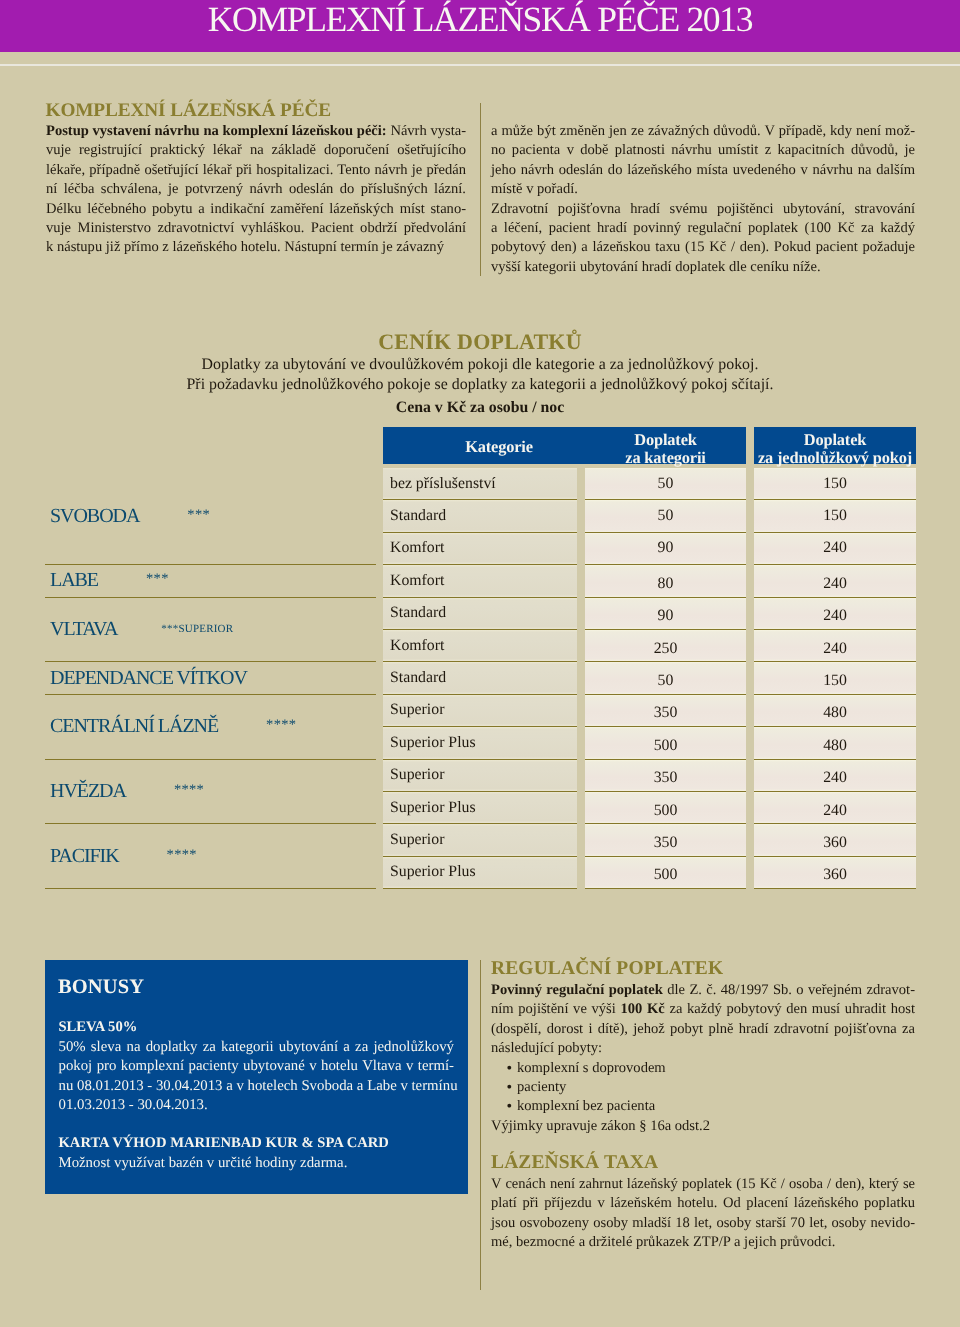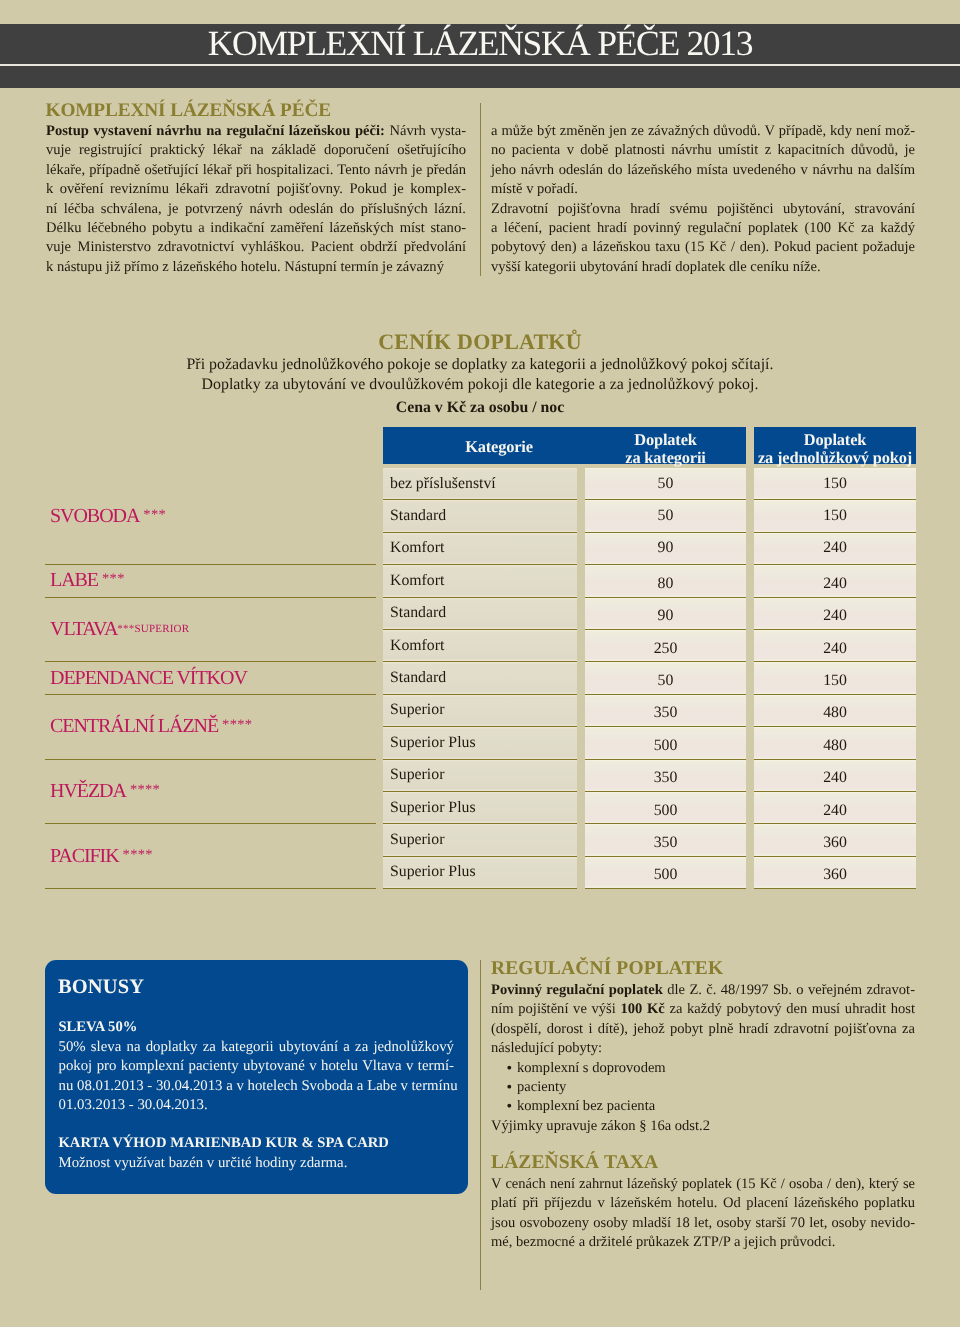--- a/index.html
+++ b/index.html
@@ -8,21 +8,21 @@
   body {
     background:#d1caa9;
     font-family:"Liberation Serif", serif;
     color:#20190f;
     position:relative;
     overflow:hidden;
     -webkit-font-smoothing:antialiased;
     text-rendering:geometricPrecision;
   }
   
-  #banner { position:absolute; left:0; top:0; width:960px; height:64px; background:#404040;margin-top:24px; }
+  #banner { position:absolute; left:0; top:0; width:960px; height:52px; background:#a21caf; }
   #banner-title {
     position:absolute; left:0; top:0.5px; width:960px;
     text-align:center; color:#f7f6f0; font-size:35.5px;
     line-height:36px; white-space:nowrap; letter-spacing:-1.3px;
   }
   #banner-rule { position:absolute; left:0; top:64px; width:960px; height:2px; background:#e9e7dd; }
 
   
   #intro-heading {
     position:absolute; left:45.5px; top:99.5px; width:440px;
@@ -60,43 +60,43 @@
   .c-cat   { left:338px; width:232px; }
   .c-p1    { left:540px; width:161px; }
   .c-p2    { left:709px; width:162px; }
   .tbody { position:relative; }
   .col { position:absolute; top:4px; }
   .col-hotel { left:0px;   width:331px; }
   .col-cat   { left:338px; width:194px; }
   .col-p1    { left:540px; width:161px; }
   .col-p2    { left:709px; width:162px; }
   .hcell {
-    color:#be185d; font-size:20px; line-height:21px; letter-spacing:-1.05px;
+    color:#0c4a6e; font-size:20px; line-height:21px; letter-spacing:-1.05px;
     display:flex; align-items:center; padding-left:5px;
-    border-bottom:1.5px solid #857729; position:relative;
+    border-bottom:1.5px solid #857729; position:relative;gap:44px;
   }
   .hcell.span1 { height:32.4px; }
   .hcell.span2 { height:64.8px; }
   .hcell.span3 { height:97.2px; }
   .hsup { font-size:11px; vertical-align:0.34em; letter-spacing:0.2px; line-height:1; }
   .hstars { letter-spacing:0.3px; margin-left:4px; font-size:14.5px; position:relative; top:-1px; }
   .ccell {
     height:32.4px; background:linear-gradient(180deg,#ece8d2 0%,#e2decb 7%,#e1ddcb 30%,#dfdac7 92%,#e8e4d0 100%); color:#20190f;
     font-size:15.8px; display:flex; align-items:center; padding-left:7px;
     border-bottom:1.4px solid #857729;
   }
   .pcell {
     height:32.4px; background:linear-gradient(180deg,#f6f4e2 0%,#efecdd 6%,#eeeade 22%,#eee5dd 55%,#efe7df 92%,#f3f0e0 100%); color:#20190f;
     font-size:15.8px; display:flex; align-items:center; justify-content:center;
     border-bottom:1.4px solid #857729;
   }
   
   #bonus {
     position:absolute; left:45px; top:960px; width:423px; height:234px;
-    background:#02498f; color:#f5f4ee; padding:0 22px;border-radius:11px;
+    background:#02498f; color:#f5f4ee; padding:0 22px;
   }
   #bonus-title { position:absolute; left:13px; top:15px; font-size:20.5px; font-weight:bold; line-height:24px; letter-spacing:0.1px; }
   .bsub { font-size:14.6px; font-weight:bold; line-height:19.4px; }
   .btxt { font-size:14.8px; line-height:19.4px; text-align:justify; }
   #bonus-sleva-t { position:absolute; left:13.5px; top:58px; }
   #bonus-sleva-x { position:absolute; left:13.5px; top:78px; width:395.5px; }
   #bonus-karta-t { position:absolute; left:13.5px; top:174px; }
   #bonus-karta-x { position:absolute; left:13.5px; top:194px; width:398px; text-align:left; }
 
   
@@ -115,44 +115,43 @@
 <body>
 
 <div id="banner">
   <div id="banner-title">KOMPLEXNÍ LÁZEŇSKÁ PÉČE 2013</div>
 </div>
 <div id="banner-rule"></div>
 
 <div id="intro-heading">KOMPLEXNÍ LÁZEŇSKÁ PÉČE</div>
 <div class="vrule" id="intro-rule"></div>
 <div class="col-text" id="intro-left">
-    <div class="jl"><b class="lead">Postup vystavení návrhu na regulační lázeňskou péči:</b> Návrh vysta-</div>
+    <div class="jl"><b class="lead">Postup vystavení návrhu na komplexní lázeňskou péči:</b> Návrh vysta-</div>
     <div class="jl">vuje registrující praktický lékař na základě doporučení ošetřujícího</div>
     <div class="jl">lékaře, případně ošetřující lékař při hospitalizaci. Tento návrh je předán</div>
-    <div class="jl">k ověření reviznímu lékaři zdravotní pojišťovny. Pokud je komplex-</div>
     <div class="jl">ní léčba schválena, je potvrzený návrh odeslán do příslušných lázní.</div>
     <div class="jl">Délku léčebného pobytu a indikační zaměření lázeňských míst stano-</div>
     <div class="jl">vuje Ministerstvo zdravotnictví vyhláškou. Pacient obdrží předvolání</div>
     <div class="jl jl-last">k nástupu již přímo z lázeňského hotelu. Nástupní termín je závazný</div>
   </div>
 <div class="col-text" id="intro-right">
     <div class="jl">a může být změněn jen ze závažných důvodů. V případě, kdy není mož-</div>
     <div class="jl">no pacienta v době platnosti návrhu umístit z kapacitních důvodů, je</div>
     <div class="jl">jeho návrh odeslán do lázeňského místa uvedeného v návrhu na dalším</div>
     <div class="jl jl-last">místě v pořadí.</div>
     <div class="jl">Zdravotní pojišťovna hradí svému pojištěnci ubytování, stravování</div>
     <div class="jl">a léčení, pacient hradí povinný regulační poplatek (100 Kč za každý</div>
     <div class="jl">pobytový den) a lázeňskou taxu (15 Kč / den). Pokud pacient požaduje</div>
     <div class="jl jl-last">vyšší kategorii ubytování hradí doplatek dle ceníku níže.</div>
   </div>
 
 <div id="pl">
   <div id="pl-title">CENÍK DOPLATKŮ</div>
+  <div id="pl-sub" class="plsub">Doplatky za ubytování ve dvoulůžkovém pokoji dle kategorie a za jednolůžkový pokoj.</div>
   <div id="pl-sub2" class="plsub">Při požadavku jednolůžkového pokoje se doplatky za kategorii a jednolůžkový pokoj sčítají.</div>
-  <div id="pl-sub" class="plsub">Doplatky za ubytování ve dvoulůžkovém pokoji dle kategorie a za jednolůžkový pokoj.</div>
   <div id="pl-note">Cena v Kč za osobu / noc</div>
 </div>
 
 <div id="tbl">
   <div class="thead">
     <div class="th c-cat">Kategorie</div>
     <div class="th c-p1"><span>Doplatek</span><br><span>za kategorii</span></div>
     <div class="th c-p2"><span>Doplatek</span><br><span>za jednolůžkový pokoj</span></div>
   </div>
   <div class="tbody">

